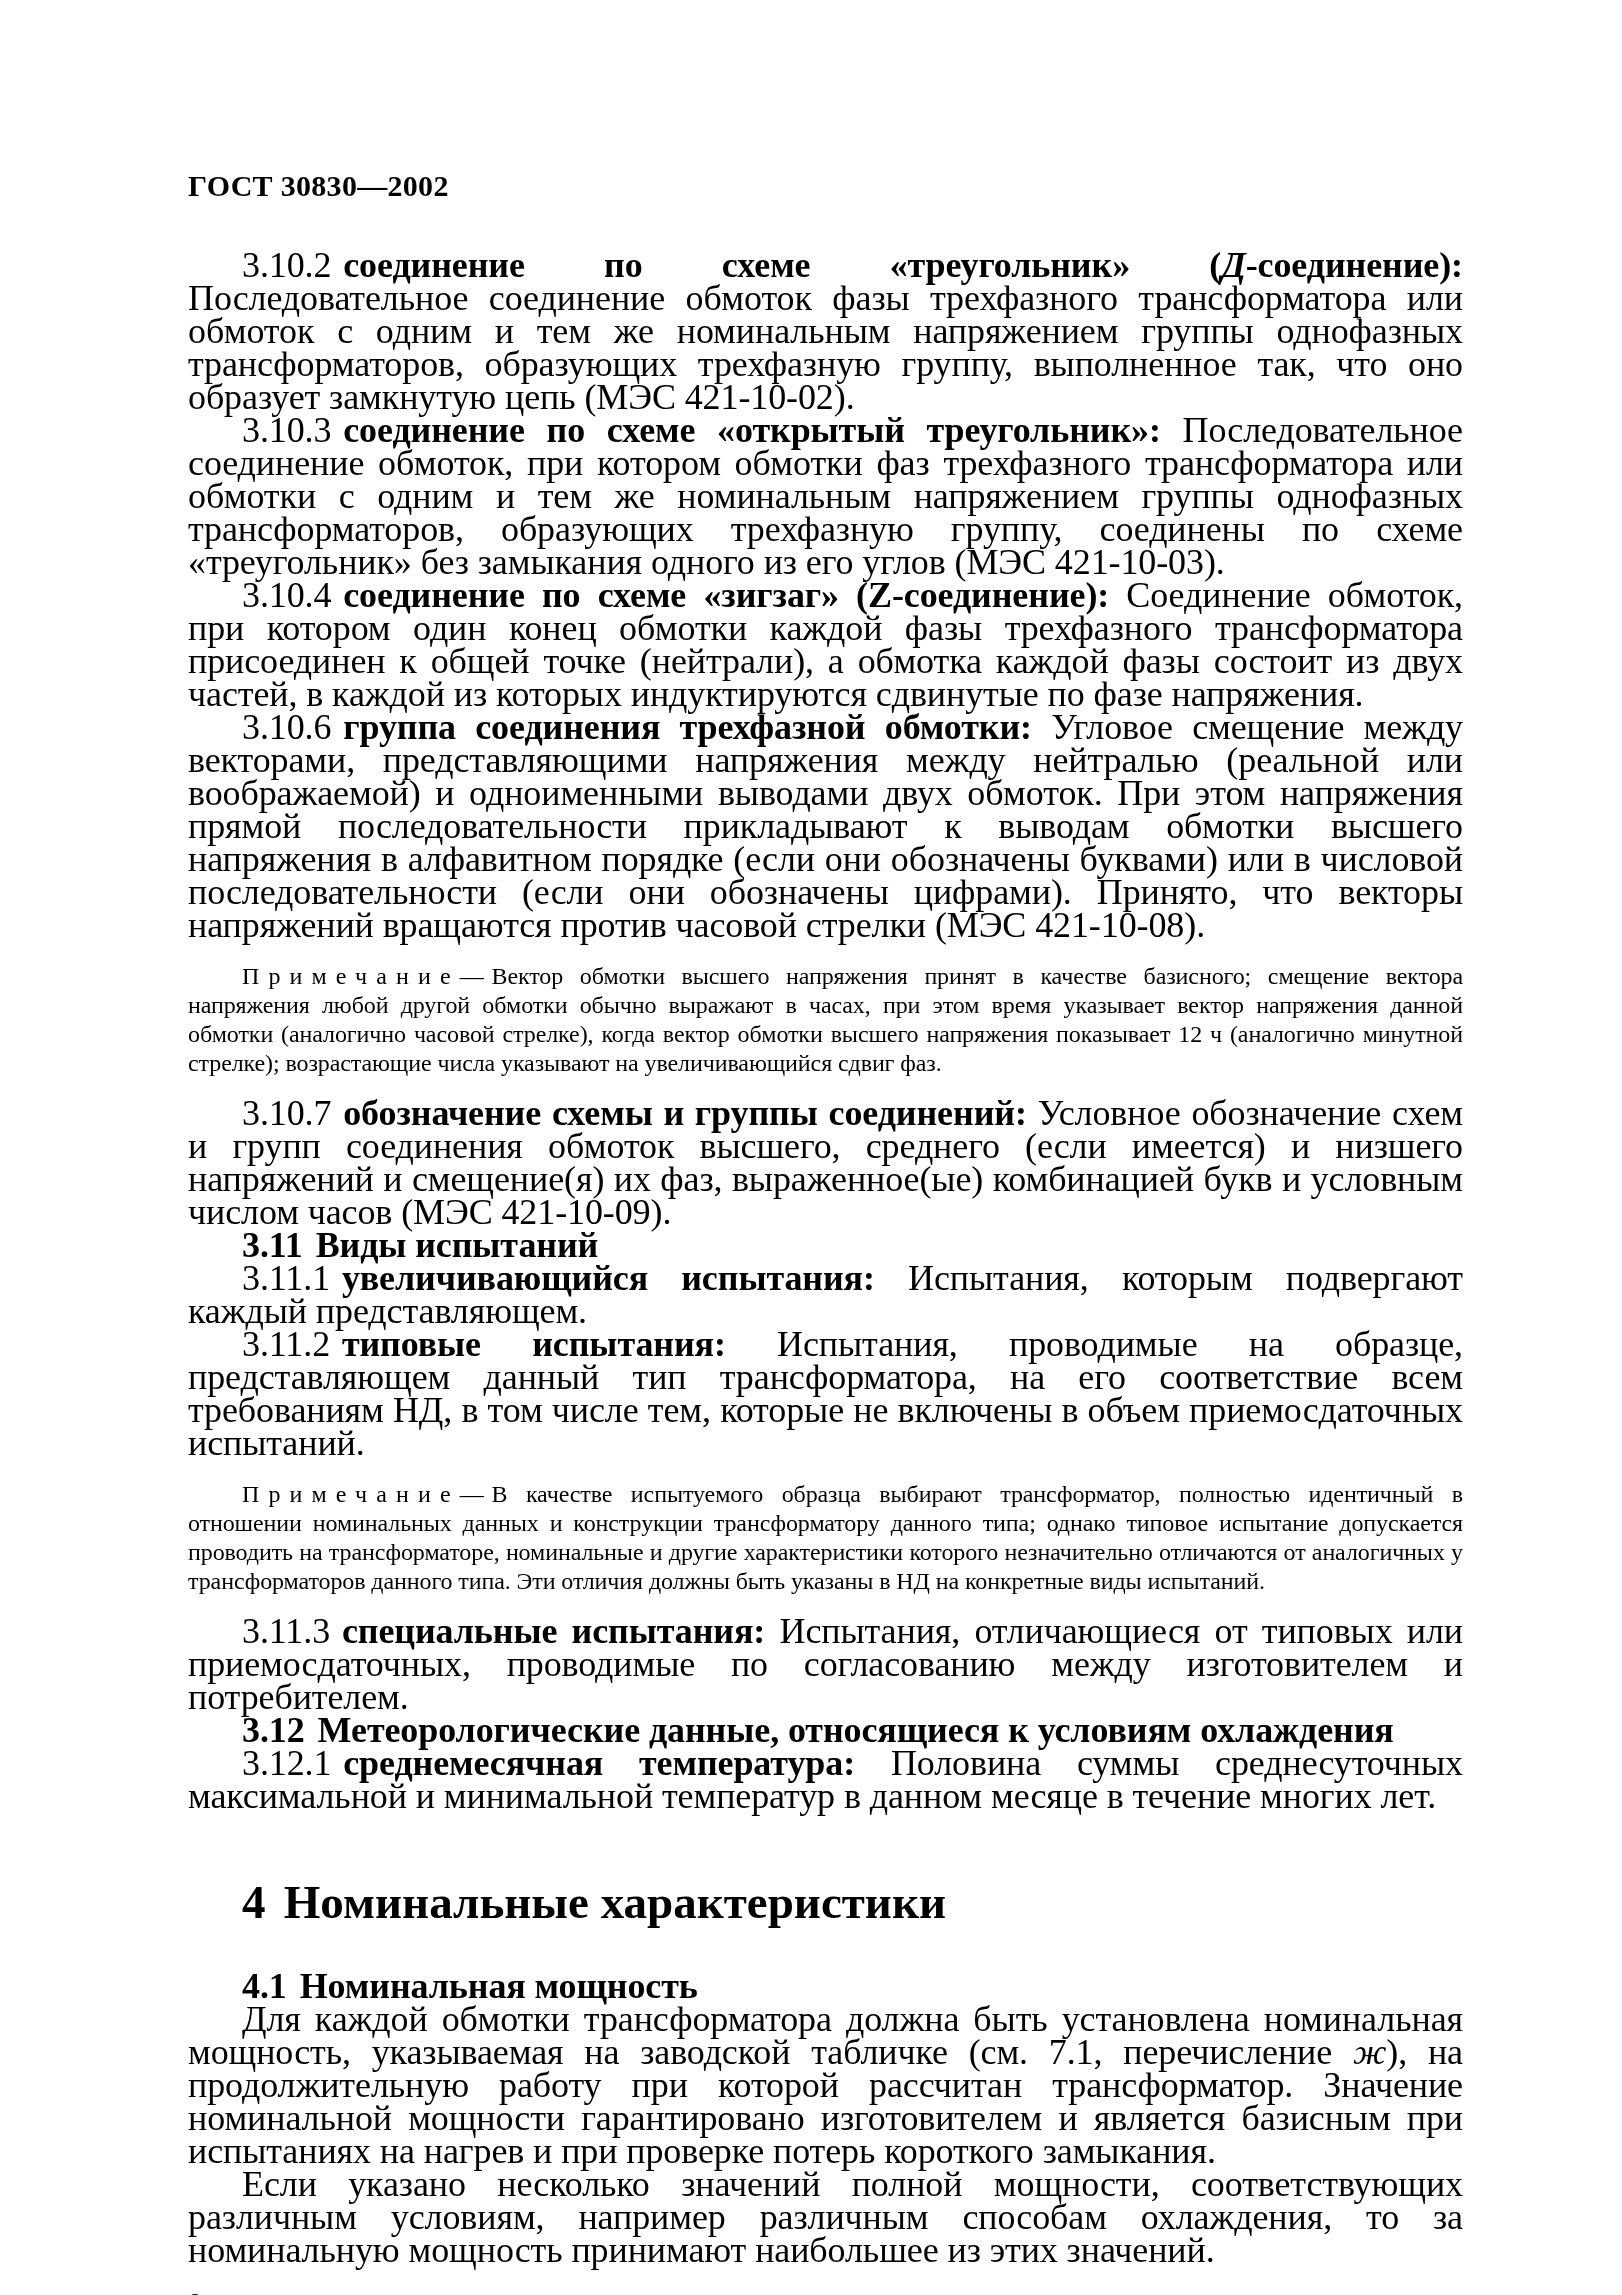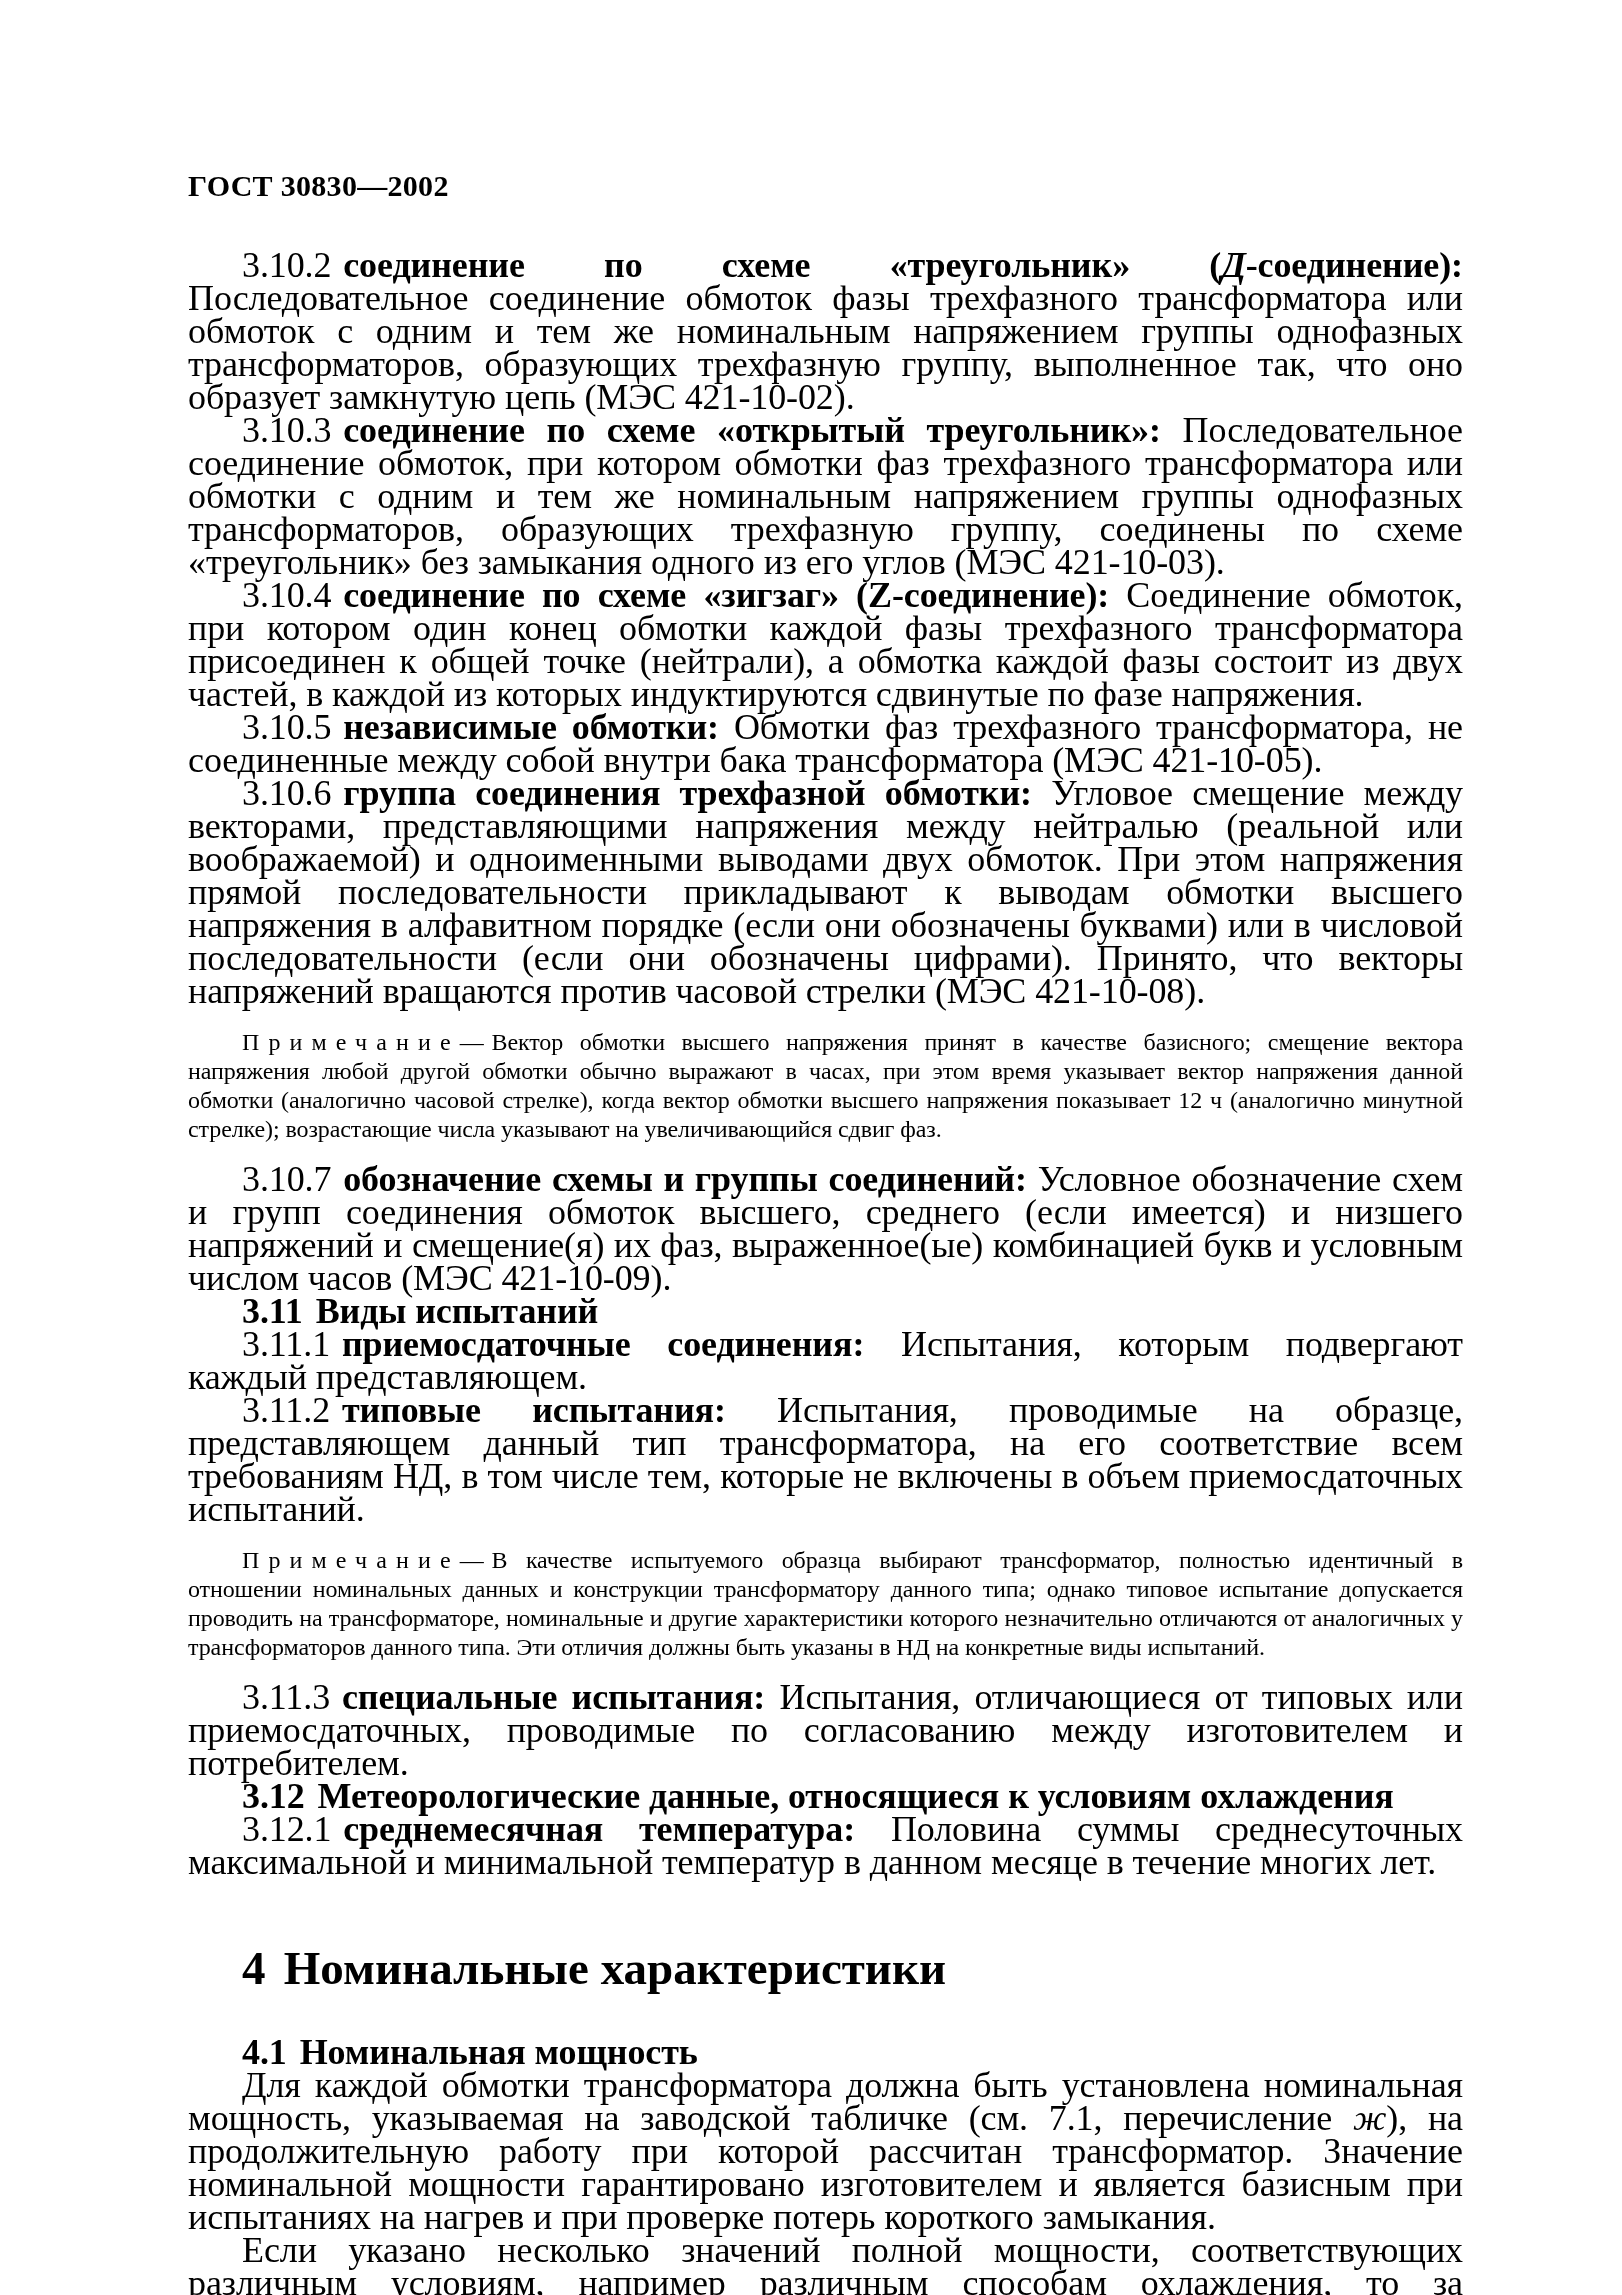--- a/index.html
+++ b/index.html
@@ -66,31 +66,30 @@
 
   <div class="content">
 
     <p><span class="num">3.10.2</span><span class="bold"><span>соединение по схеме «треугольник» (</span><span class="it">Д</span><span>-соединение):</span></span> <span>Последовательное соединение обмоток фазы трехфазного трансформатора или обмоток с одним и тем же номинальным напряжением группы однофазных трансформаторов, образующих трехфазную группу, выполненное так, что оно образует замкнутую цепь (МЭС 421-10-02).</span></p>
 
     <p><span class="num">3.10.3</span><span class="bold">соединение по схеме «открытый треугольник»:</span> <span>Последовательное соединение обмоток, при котором обмотки фаз трехфазного трансформатора или обмотки с одним и тем же номинальным напряжением группы однофазных трансформаторов, образующих трехфазную группу, соединены по схеме «треугольник» без замыкания одного из его углов (МЭС 421-10-03).</span></p>
 
     <p><span class="num">3.10.4</span><span class="bold">соединение по схеме «зигзаг» (Z-соединение):</span> <span>Соединение обмоток, при котором один конец обмотки каждой фазы трехфазного трансформатора присоединен к общей точке (нейтрали), а обмотка каждой фазы состоит из двух частей, в каждой из которых индуктируются сдвинутые по фазе напряжения.</span></p>
 
 
-    <p><span class="num">3.10.5</span><span class="bold">независимые обмотки:</span> <span>Обмотки фаз трехфазного трансформатора, не соединенные между собой внутри бака трансформатора (МЭС 421-10-05).</span></p>
 
     <p><span class="num">3.10.6</span><span class="bold">группа соединения трехфазной обмотки:</span> <span>Угловое смещение между векторами, представляющими напряжения между нейтралью (реальной или воображаемой) и одноименными выводами двух обмоток. При этом напряжения прямой последовательности прикладывают к выводам обмотки высшего напряжения в алфавитном порядке (если они обозначены буквами) или в числовой последовательности (если они обозначены цифрами). Принято, что векторы напряжений вращаются против часовой стрелки (МЭС 421-10-08).</span></p>
 
     <p class="note"><span class="nlabel">Примечание</span><span class="ndash">—</span><span>Вектор обмотки высшего напряжения принят в качестве базисного; смещение вектора напряжения любой другой обмотки обычно выражают в часах, при этом время указывает вектор напряжения данной обмотки (аналогично часовой стрелке), когда вектор обмотки высшего напряжения показывает 12 ч (аналогично минутной стрелке); возрастающие числа указывают на увеличивающийся сдвиг фаз.</span></p>
 
     <p><span class="num">3.10.7</span><span class="bold">обозначение схемы и группы соединений:</span> <span>Условное обозначение схем и групп соединения обмоток высшего, среднего (если имеется) и низшего напряжений и смещение(я) их фаз, выраженное(ые) комбинацией букв и условным числом часов (МЭС 421-10-09).</span></p>
 
     <p class="subheading"><span class="num">3.11</span><span>Виды испытаний</span></p>
 
-    <p><span class="num">3.11.1</span><span class="bold">приемосдаточные соединения:</span> <span>Испытания, которым подвергают каждый представляющем.</span></p>
+    <p><span class="num">3.11.1</span><span class="bold">увеличивающийся испытания:</span> <span>Испытания, которым подвергают каждый представляющем.</span></p>
 
     <p><span class="num">3.11.2</span><span class="bold">типовые испытания:</span> <span>Испытания, проводимые на образце, представляющем данный тип трансформатора, на его соответствие всем требованиям НД, в том числе тем, которые не включены в объем приемосдаточных испытаний.</span></p>
 
     <p class="note"><span class="nlabel">Примечание</span><span class="ndash">—</span><span>В качестве испытуемого образца выбирают трансформатор, полностью идентичный в отношении номинальных данных и конструкции трансформатору данного типа; однако типовое испытание допускается проводить на трансформаторе, номинальные и другие характеристики которого незначительно отличаются от аналогичных у трансформаторов данного типа. Эти отличия должны быть указаны в НД на конкретные виды испытаний.</span></p>
 
     <p><span class="num">3.11.3</span><span class="bold">специальные испытания:</span> <span>Испытания, отличающиеся от типовых или приемосдаточных, проводимые по согласованию между изготовителем и потребителем.</span></p>
 
     <p class="subheading"><span class="num">3.12</span><span>Метеорологические данные, относящиеся к условиям охлаждения</span></p>
 
     <p><span class="num">3.12.1</span><span class="bold">среднемесячная температура:</span> <span>Половина суммы среднесуточных максимальной и минимальной температур в данном месяце в течение многих лет.</span></p>

